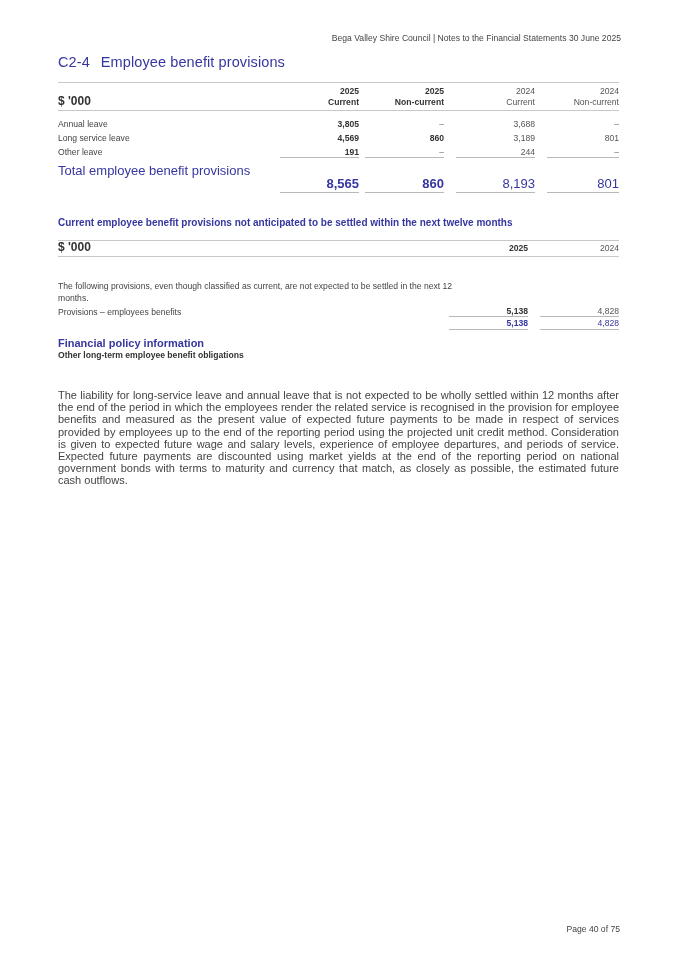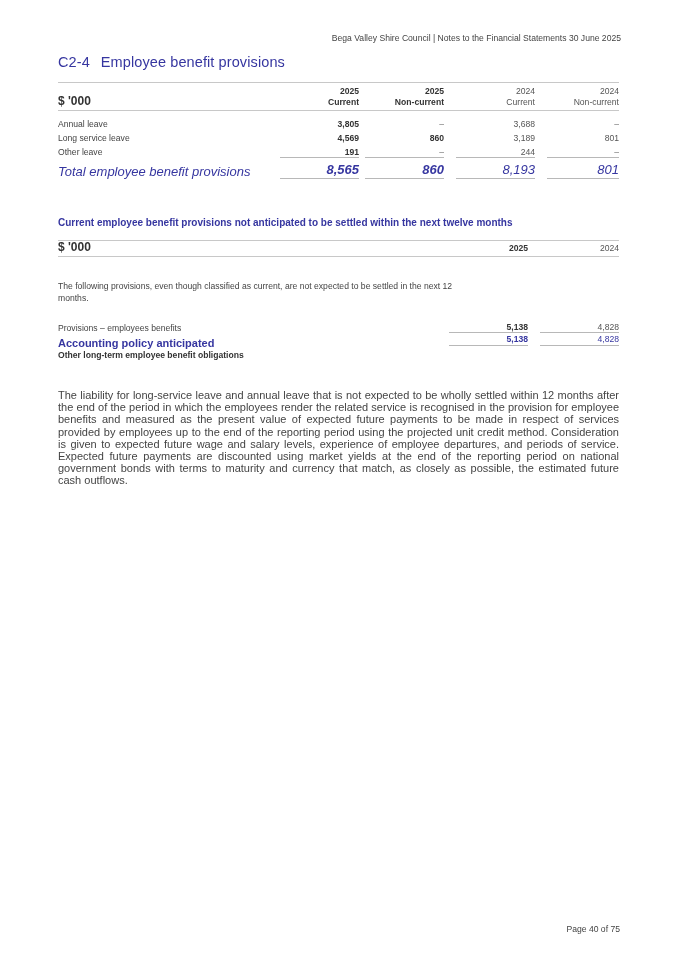--- a/index.html
+++ b/index.html
@@ -28,36 +28,36 @@
     .c2 { width: 79px; margin-left: 6px; }
     .c3 { width: 79px; margin-left: 12px; }
     .c4 { width: 72px; margin-left: 12px; }
     .hdr-cell { padding-bottom: 2px; line-height: 11px; }
     .bold { font-weight: bold; color: #333; }
     .light { color: #555; }
     .data-row { display: flex; align-items: flex-start; height: 14px; font-size: 8.6px; }
     .row-label { flex: 1; color: #444; }
     .first-data { margin-top: 8px; }
     .ul { border-bottom: 1.5px solid #b8b8b8; }
-    .total-row { display: flex; align-items: flex-end; height: 18px; font-style: italic; }
+    .total-row { display: flex; align-items: center; height: 18px; }
     .total-label { flex: 1; font-size: 13px; color: #3636a0; }
     .total-row .col { font-size: 13px; color: #3636a0; border-bottom: 1.5px solid #b8b8b8; line-height: 16px; margin-top: 28px; }
     .total-row .bold { color: #3636a0; }
     .dash { color: #777; }
 
     .sub-title {
       position: absolute; top: 217px; left: 58px;
       font-size: 10px; font-weight: bold; color: #3636a0;
     }
     .tbl2 { top: 240px; }
     .hdr2 { display: flex; align-items: flex-end; height: 15px; border-bottom: 1.5px solid #c8c8c8; }
     .t2c1 { width: 79px; }
     .t2c2 { width: 79px; margin-left: 12px; }
     .para2 { margin-top: 24px; font-size: 8.6px; line-height: 11.5px; color: #444; width: 420px; }
-    .prov-row { display: flex; align-items: flex-end; height: 12px; font-size: 8.6px; margin-top: 17px; }
+    .prov-row { display: flex; align-items: flex-end; height: 12px; font-size: 8.6px; margin-top: 1px; }
     .prov-row .col { border-bottom: 1.5px solid #b8b8b8; }
     .sum-row { display: flex; align-items: center; height: 13px; font-size: 10px; }
     .sum-row .col { color: #3636a0; border-bottom: 1.5px solid #b8b8b8; line-height: 12px; }
 
     .policy { position: absolute; top: 337px; left: 58px; width: 561px; }
     .policy-title { font-size: 11px; font-weight: bold; color: #3636a0; line-height: 13px; }
     .policy-sub { font-size: 8.6px; font-weight: bold; color: #333; line-height: 11px; }
     .policy-text { font-size: 11px; line-height: 12.2px; color: #444; text-align: justify; margin-top: 28px; }
 
     .page-footer {
@@ -142,18 +142,18 @@
     <div class="col t2c2 light">4,828</div>
   </div>
   <div class="sum-row">
     <div class="row-label"></div>
     <div class="col t2c1 bold">5,138</div>
     <div class="col t2c2">4,828</div>
   </div>
 </div>
 
 <div class="policy">
-  <div class="policy-title">Accounting policy anticipated</div>
+  <div class="policy-title">Financial policy information</div>
   <div class="policy-sub">Other long-term employee benefit obligations</div>
   <div class="policy-text">The liability for long-service leave and annual leave that is not expected to be wholly settled within 12 months after the end of the period in which the employees render the related service is recognised in the provision for employee benefits and measured as the present value of expected future payments to be made in respect of services provided by employees up to the end of the reporting period using the projected unit credit method. Consideration is given to expected future wage and salary levels, experience of employee departures, and periods of service. Expected future payments are discounted using market yields at the end of the reporting period on national government bonds with terms to maturity and currency that match, as closely as possible, the estimated future cash outflows.</div>
 </div>
 
 <div class="page-footer">Page 40 of 75</div>
 
 </body></html>

